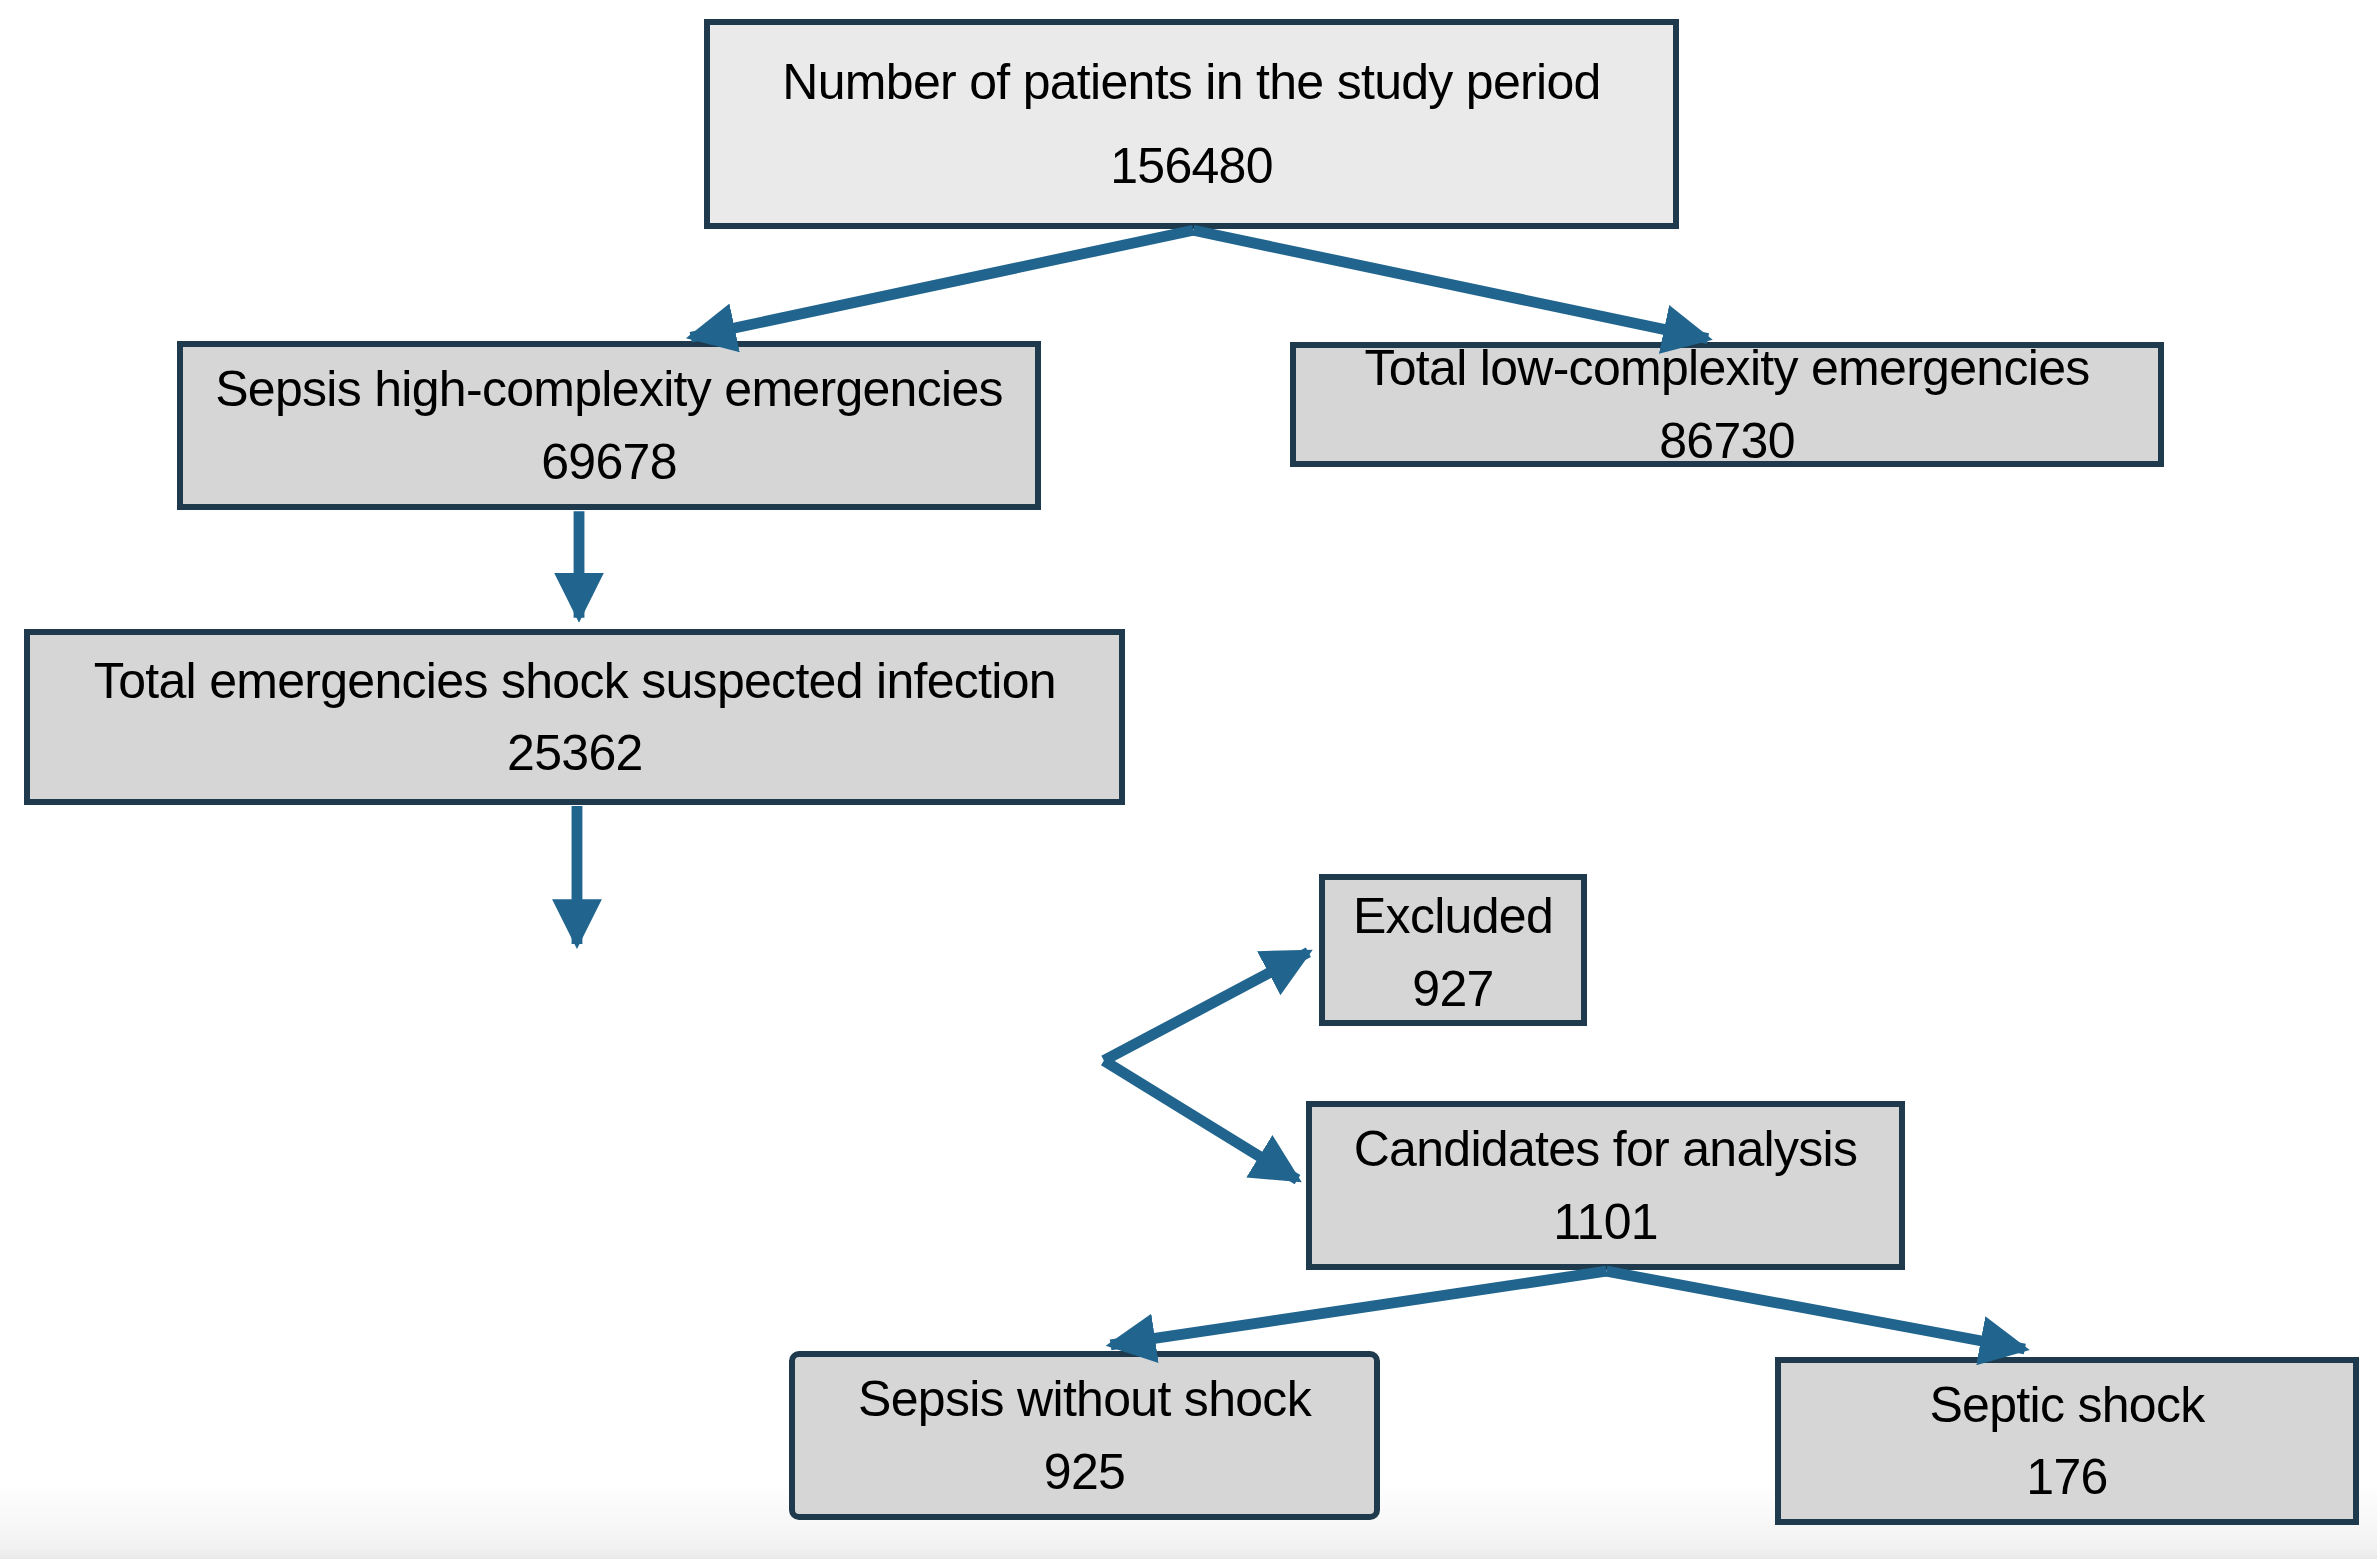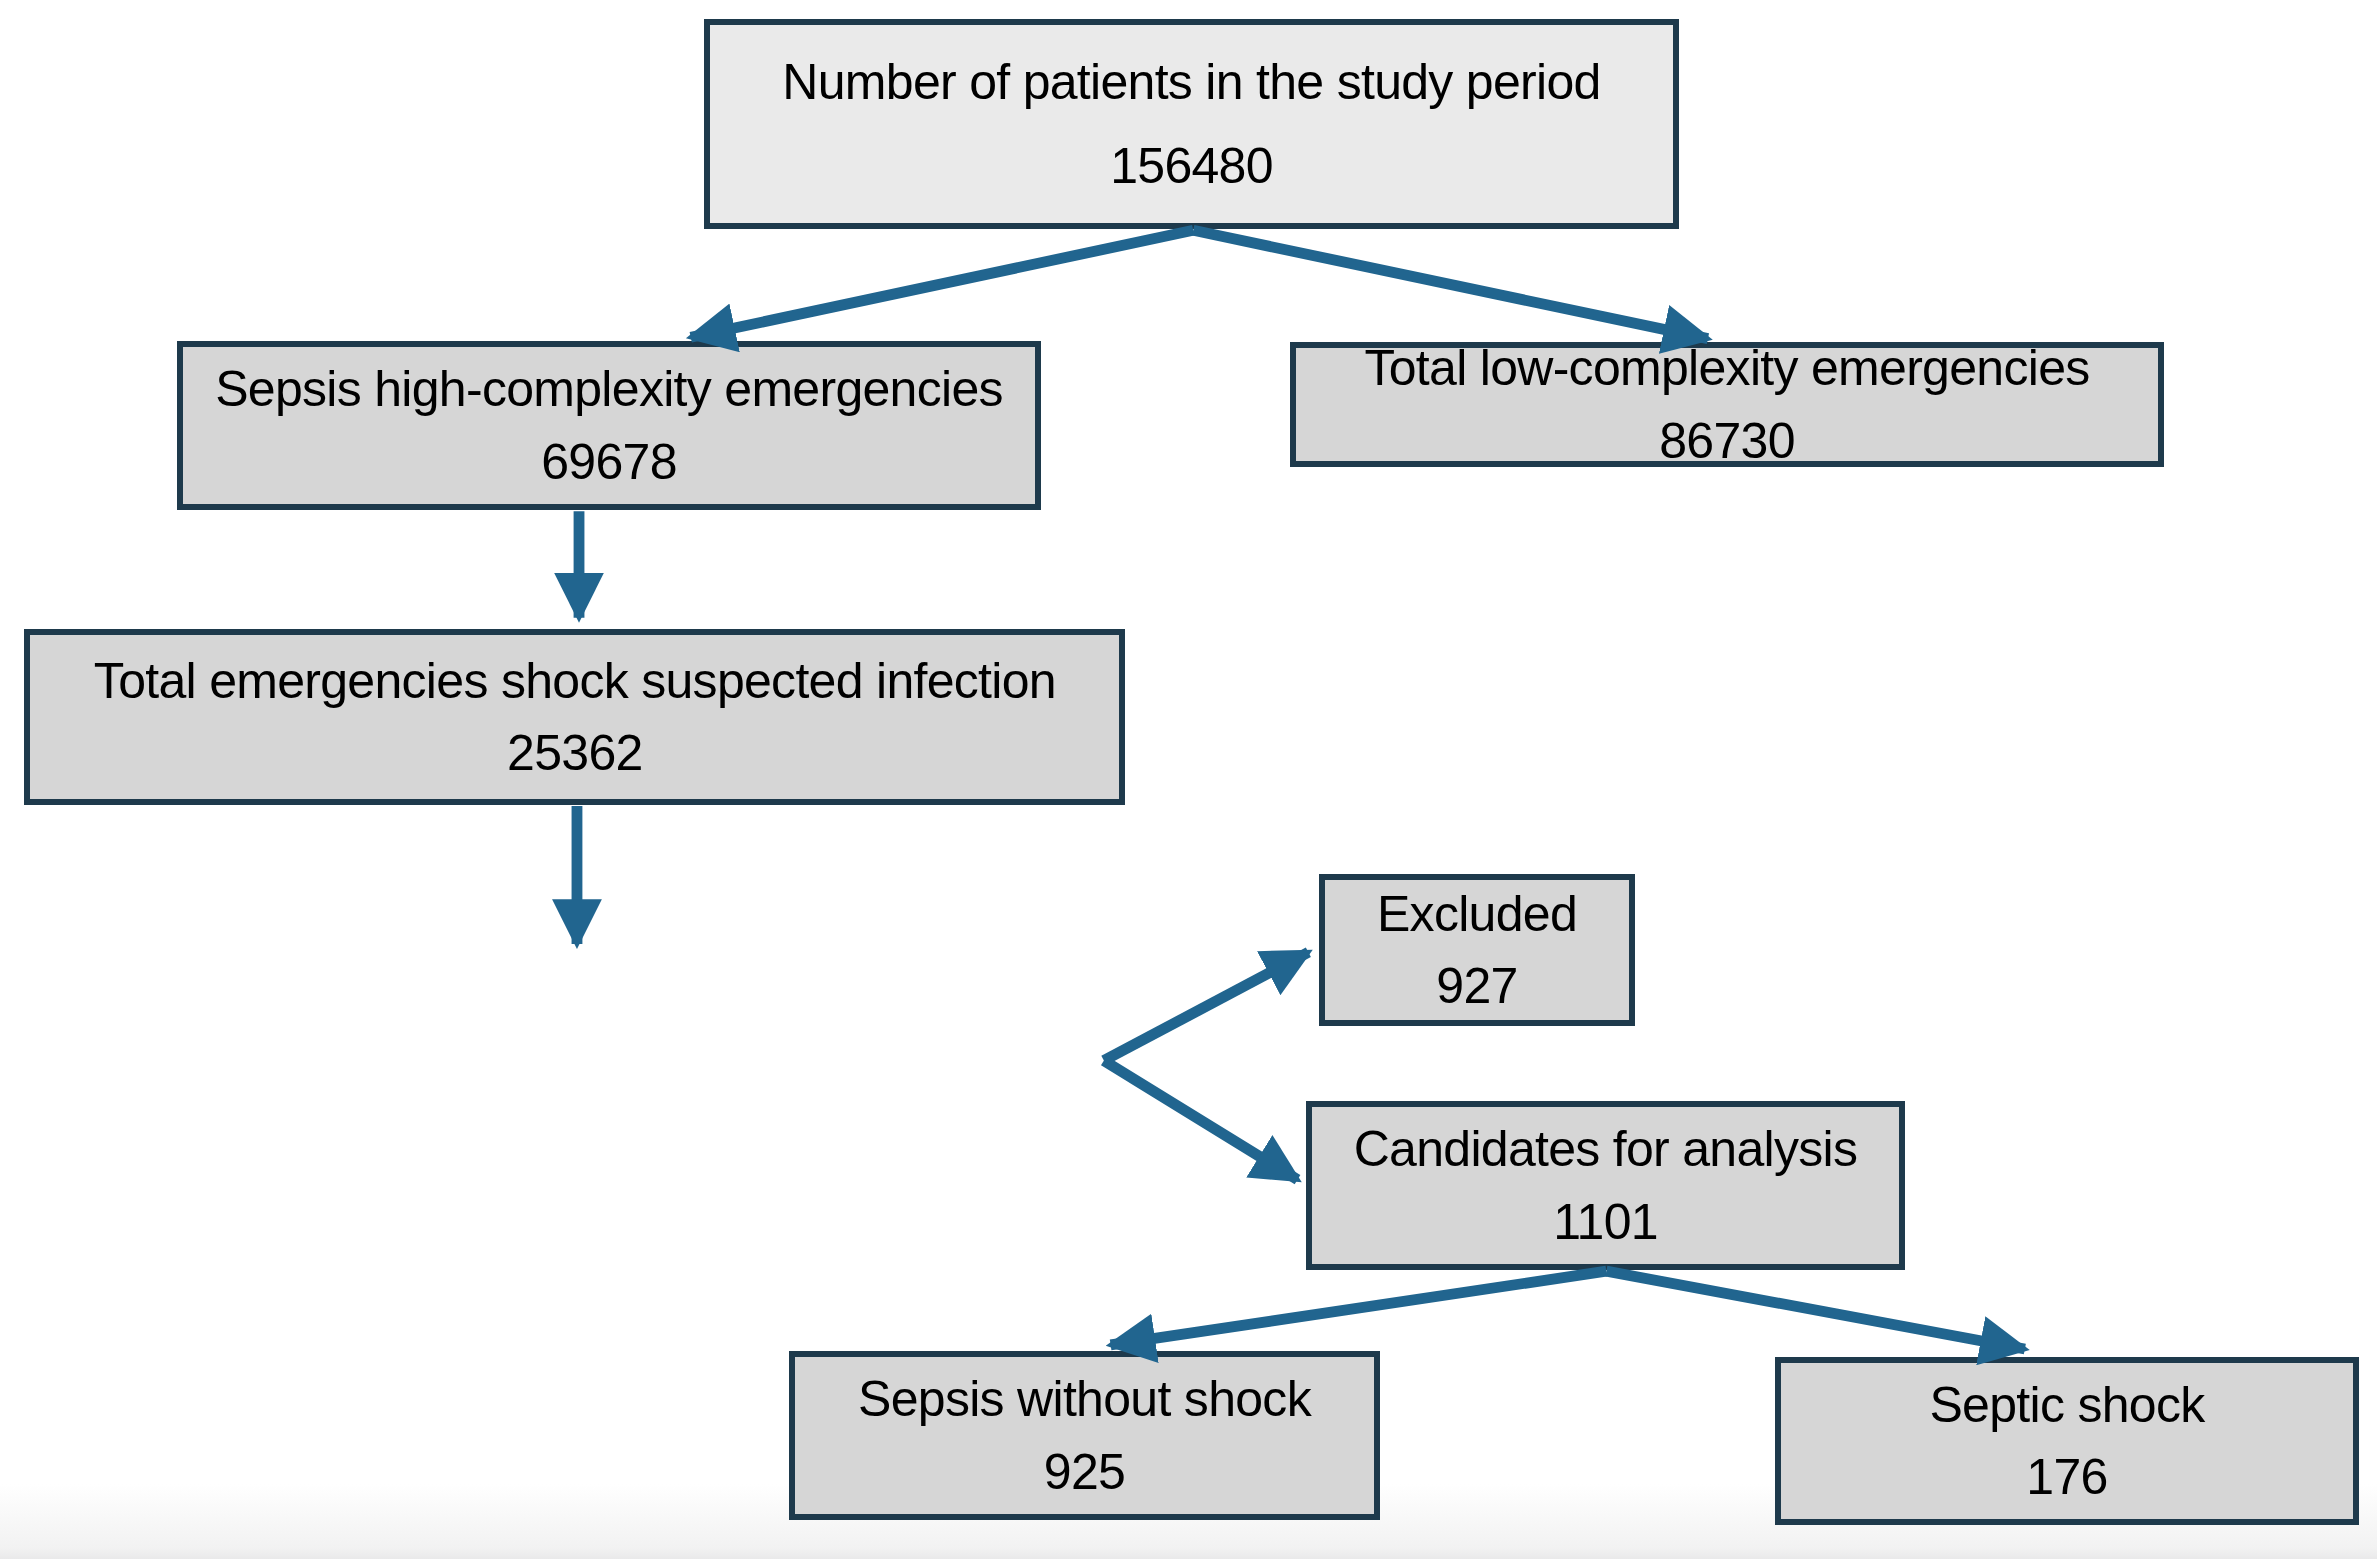--- a/index.html
+++ b/index.html
@@ -42,23 +42,23 @@
     box-sizing: border-box;
   }
   .node .label, .node .value { pointer-events: none; }
 
   
   .n-total        { left: 704px; top: 19px;   width: 975px; height: 210px; }
   .n-high         { left: 177px;  top: 341px;  width: 864px; height: 169px; }
   .n-low          { left: 1290px; top: 342px;  width: 874px; height: 125px; }
   .n-infection    { left: 24.4px;   top: 629px;  width: 1101px; height: 176px; }
   .n-sepsis       { left: 65px;   top: 955px; width: 1035px; height: 234px; }
-  .n-excluded     { left: 1319px; top: 874px; width: 316px;  height: 152px; }
+  .n-excluded     { left: 1319px; top: 874px; width: 268px;  height: 152px; justify-content: space-between; }
   .n-candidates   { left: 1306px; top: 1101px; width: 599px;  height: 169px; }
-  .n-noshock      { left: 789px; top: 1351px; width: 591px;  height: 169px; }
+  .n-noshock      { left: 789px; top: 1351px; width: 591px;  height: 169px; border-radius: 10px; }
   .n-septicshock  { left: 1775px; top: 1357px; width: 584px;  height: 168px; }
 
   .bottom-band {
     position: absolute;
     left: 0;
     bottom: 0;
     width: 100%;
     height: 75px;
     z-index: 1;
     background: linear-gradient(to bottom, rgba(240,240,240,0) 0%, #f2f2f2 85%, #e9e9ea 100%);

